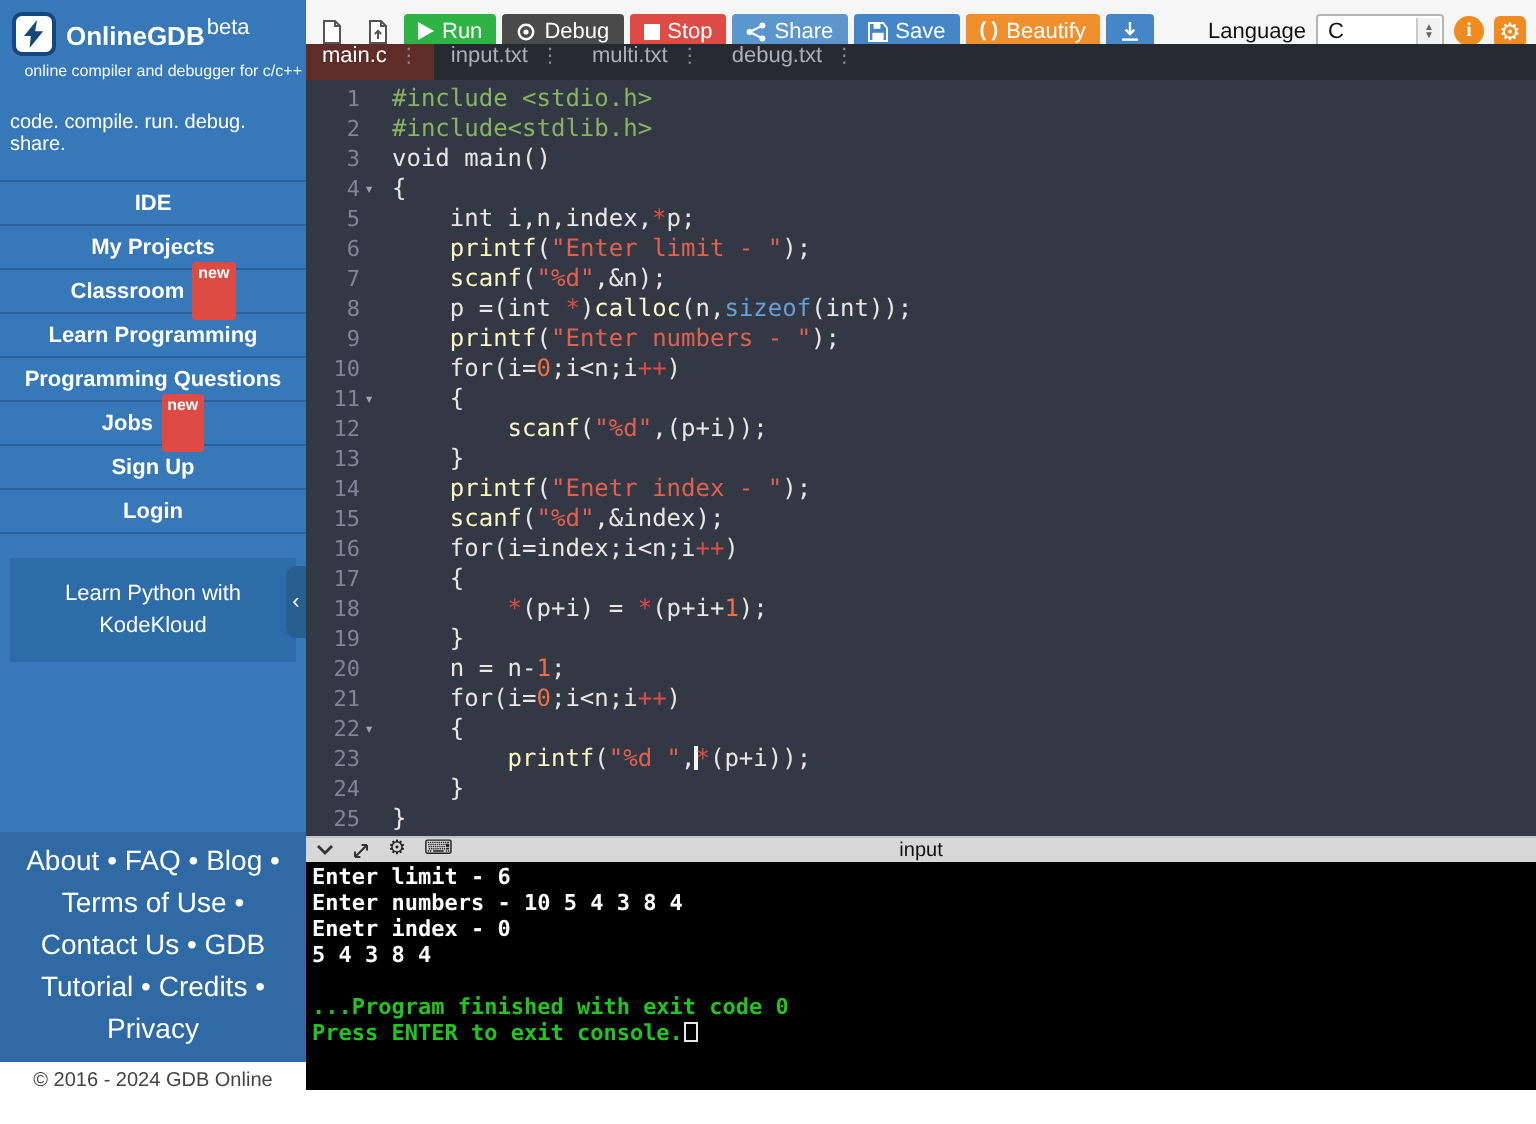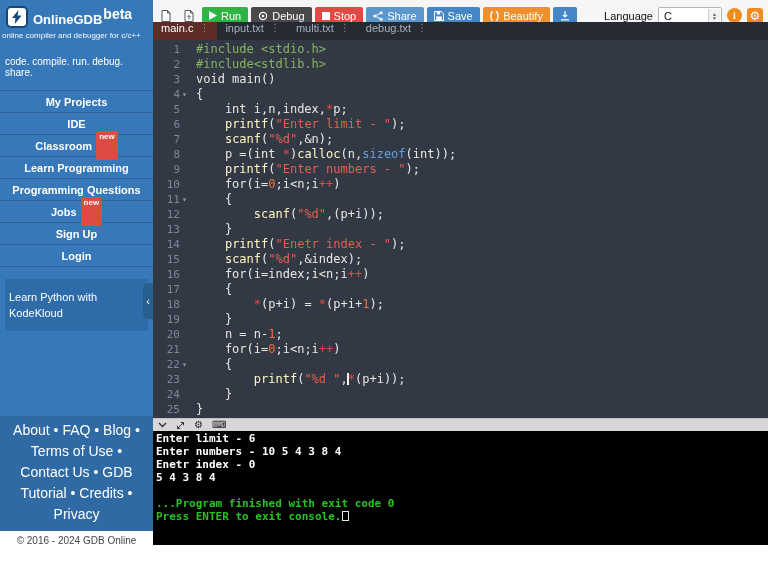--- a/index.html
+++ b/index.html
@@ -8,29 +8,29 @@
   .app{position:relative;width:768px;height:562px}
 
   
   .sidebar{position:absolute;left:0;top:0;width:153px;height:562px;background:#fff}
   .side-blue{position:relative;height:531px;background:#3778b9;color:#fff;
     display:flex;flex-direction:column;overflow:hidden}
   .logo-row{display:flex;align-items:center;gap:5px;padding:6px 6px 2px;cursor:pointer}
   .logo-icon{width:22px;height:22px;background:#fff;border:2px solid #14487a;border-radius:5px;
     display:flex;align-items:center;justify-content:center;flex:0 0 22px}
   .logo-title{font-size:13px;font-weight:bold}
-  .logo-sup{font-size:14px;vertical-align:super;margin-left:1px;font-weight:bold}
-  .tagline{font-size:8px;text-align:left;padding:1px 2px 0;opacity:.95}
+  .logo-sup{font-size:11px;vertical-align:super;margin-left:1px;font-weight:normal}
+  .tagline{font-size:8px;text-align:right;padding:1px 2px 0;opacity:.95}
   .motto{font-size:10px;padding:16px 5px 12px}
   .side-menu{border-top:1px solid rgba(0,0,0,.18)}
   .side-item{height:22px;display:flex;align-items:center;justify-content:center;gap:4px;
     font-size:11px;font-weight:bold;border-bottom:1px solid rgba(0,0,0,.18);cursor:pointer}
   .badge{background:#dd4b44;color:#fff;font-size:8px;padding:0 3px;border-radius:2px;
     line-height:11px;height:29px;font-weight:bold}
-  .ad{margin:12px 5px 0;background:#2d6ba9;text-align:left;padding:10px 4px;
+  .ad{margin:12px 5px 0;background:#2d6ba9;text-align:center;padding:10px 4px;
     font-size:11px;line-height:16px;cursor:pointer}
   .collapse-tab{position:absolute;right:0;top:283px;width:10px;height:36px;background:#27608f;
     border-radius:5px 0 0 5px;display:flex;align-items:center;justify-content:center;
     font-size:11px;color:#fff;cursor:pointer}
   .side-footer{margin-top:auto;background:#2f6aa4;font-size:14px;line-height:21px;
     text-align:center;padding:4px 6px 6px}
   .flink{cursor:pointer}
   .copyright{font-size:10px;color:#444;text-align:center;padding-top:4px;background:#fff}
 
   
@@ -108,24 +108,24 @@
           <svg width="12" height="14" viewBox="0 0 12 14">
               <path d="M7.5 0L1 8h3.4L3.8 14l6.8-8.4H6.6z" fill="#14487a"></path>
             </svg>
         </span>
         <span class="logo-title"><span>OnlineGDB</span><sup class="logo-sup">beta</sup></span>
       </div>
       <div class="tagline">online compiler and debugger for c/c++</div>
       <div class="motto">code. compile. run. debug. share.</div>
       <nav class="side-menu">
           <div class="side-item">
+            <span>IDE</span>
+          </div>
+          <div class="side-item">
             <span>My Projects</span>
-          </div>
-          <div class="side-item">
-            <span>IDE</span>
           </div>
           <div class="side-item">
             <span>Classroom</span>
             <span class="badge">new</span>
           </div>
           <div class="side-item">
             <span>Learn Programming</span>
           </div>
           <div class="side-item">
             <span>Programming Questions</span>
@@ -307,17 +307,18 @@
             <path d="M1 1l3.5 3.5L8 1" fill="none" stroke="#333" stroke-width="1.4"></path>
           </svg>
         </span>
       <span class="ch-icon">
           <svg width="9" height="9" viewBox="0 0 9 9">
             <path d="M1.5 7.5l6-6M1.5 7.5V4.8M1.5 7.5h2.7M7.5 1.5H4.8M7.5 1.5v2.7" fill="none" stroke="#333"></path>
           </svg>
         </span>
       <span class="ch-icon">⚙</span>
       <span class="ch-icon">⌨</span>
+      <span class="ch-title">input</span>
     </div>
 
     <pre class="console"><div class="c-line plain">Enter limit - 6</div><div class="c-line plain">Enter numbers - 10 5 4 3 8 4</div><div class="c-line plain">Enetr index - 0</div><div class="c-line plain">5 4 3 8 4</div><div class="c-line plain"></div><div class="c-line success">...Program finished with exit code 0</div><div class="c-line success">Press ENTER to exit console.<span class="block-cursor"></span></div></pre>
   </main>
 </div>
 
 </body></html>

